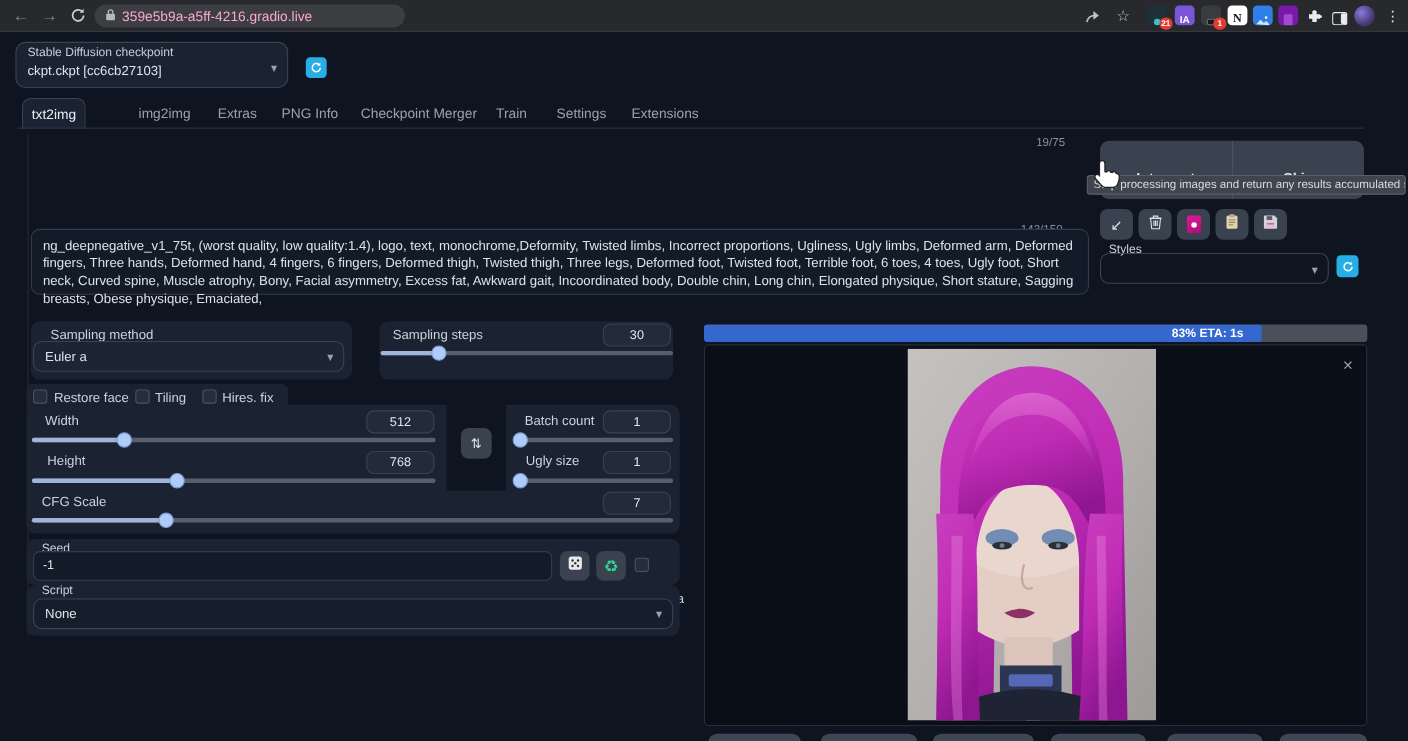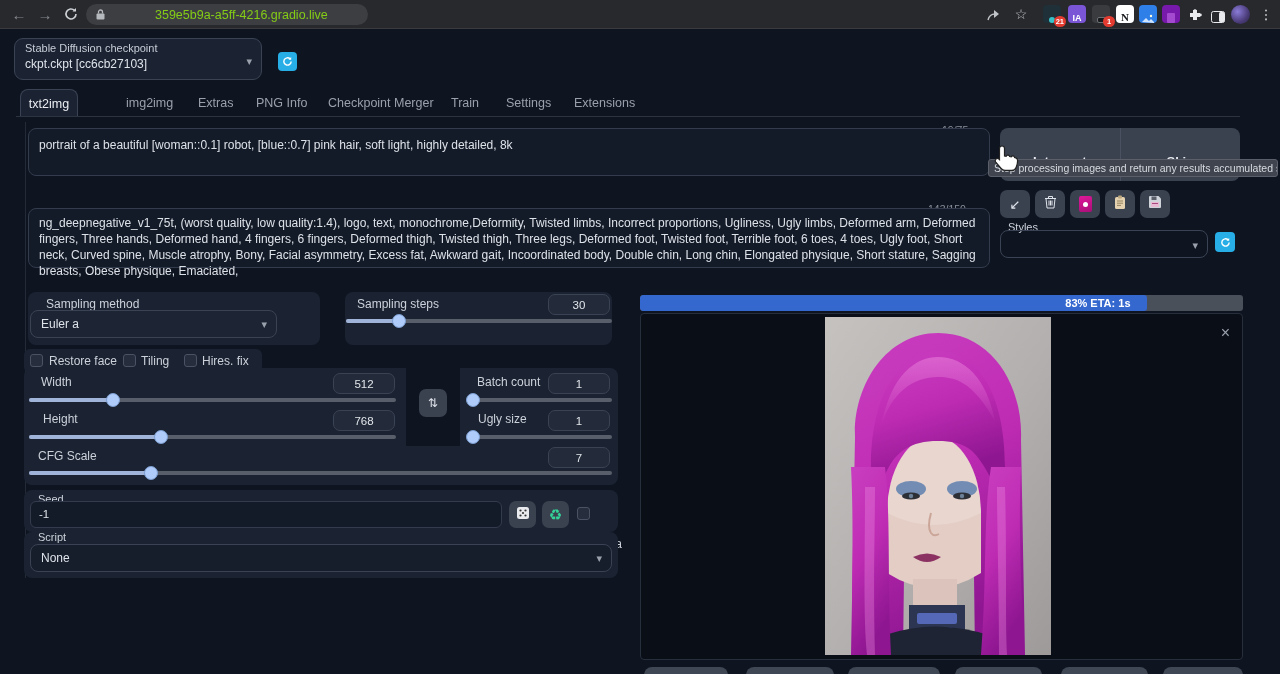--- a/index.html
+++ b/index.html
@@ -8,21 +8,21 @@
     position:relative; width:1280px; height:674px; overflow:hidden;
     background:#0e1420; font-family:"Liberation Sans", sans-serif;
     -webkit-font-smoothing:antialiased;
   }
   .abs { position:absolute; }
 
   
   .chrome { position:absolute; left:0; top:0; width:1280px; height:29px; background:#27292d; border-bottom:1px solid #3a3b3e; }
   .nav-ic { position:absolute; top:3px; width:22px; height:22px; display:flex; align-items:center; justify-content:center; color:#86898e; font-size:15px; border-radius:50%; }
   .url-pill { position:absolute; left:86px; top:4px; width:282px; height:21px; background:#3c3e42; border-radius:11px; display:flex; align-items:center; padding:0 10px; gap:6px; }
-  .url-txt { color:#84cc16; font-size:12.5px; white-space:nowrap;margin-left:44px; }
+  .url-txt { color:#f9a8d4; font-size:12.5px; white-space:nowrap; }
   .ext { position:absolute; top:5px; width:18px; height:18px; border-radius:4px; display:flex; align-items:flex-end; justify-content:center; font-size:9px; font-weight:bold; }
   .badge { position:absolute; right:-5px; bottom:-4px; min-width:12px; height:11px; padding:0 2px; background:#e33b30; border-radius:6px; color:#fff; font-size:7.5px; font-weight:bold; display:flex; align-items:center; justify-content:center; }
 
   
   .panel { position:absolute; background:#1b2332; border-radius:8px; }
   .glabel { position:absolute; font-size:12px; color:#ccd1da; white-space:nowrap; }
   .inputbox { position:absolute; background:#141b28; border:1px solid #333c4d; border-radius:8px; color:#dde1e8; }
   .dropdown { position:absolute; background:#1d2534; border:1px solid #3a4354; border-radius:8px; color:#dfe3ea; font-size:12px; display:flex; align-items:center; padding:0 10px; }
   .chev { position:absolute; right:9px; color:#9aa1ad; font-size:11px; }
   .numbox { position:absolute; width:62px; height:21px; background:#232b3a; border:1px solid #3a4354; border-radius:7px; color:#e2e5ea; font-size:11.5px; display:flex; align-items:center; justify-content:center; }
@@ -147,23 +147,20 @@
   <div class="tab-inactive" style="left:165px;">Extras</div>
   <div class="tab-inactive" style="left:223px;">PNG Info</div>
   <div class="tab-inactive" style="left:295px;">Checkpoint Merger</div>
   <div class="tab-inactive" style="left:418px;">Train</div>
   <div class="tab-inactive" style="left:473px;">Settings</div>
   <div class="tab-inactive" style="left:541px;">Extensions</div>
   <div class="abs" style="left:16px; top:116px; width:1224px; height:1px; background:#2c3442;"></div>
   <div class="abs" style="left:25px; top:122px; width:1px; height:456px; background:#232b38;"></div>
 
   <div class="counter" style="left:942px; top:124px;">19/75</div>
-  <div class="inputbox" style="left:28px; top:128px; width:962px; height:48px;">
-    <div class="textarea-text">portrait of a beautiful [woman::0.1] robot, [blue::0.7] pink hair, soft light, highly detailed, 8k</div>
-  </div>
 
   <div class="gen-btns">
     <div class="gen-half">Interrupt</div>
     <div class="gen-div"></div>
     <div class="gen-half">Skip</div>
   </div>
 
   <div class="tooltip">Stop processing images and return any results accumulated so far.</div>
   <div class="abs" style="left:993px; top:144px; z-index:40;">
     <svg width="26" height="32" viewBox="0 0 26 32">
@@ -218,21 +215,21 @@
       </svg>
   </div>
 
   <div class="counter" style="left:928px; top:203px;">143/150</div>
   <div class="inputbox" style="left:28px; top:208px; width:962px; height:60px;">
     <div class="textarea-text neg-text">ng_deepnegative_v1_75t, (worst quality, low quality:1.4), logo, text, monochrome,Deformity, Twisted limbs, Incorrect proportions, Ugliness, Ugly limbs, Deformed arm, Deformed fingers, Three hands, Deformed hand, 4 fingers, 6 fingers, Deformed thigh, Twisted thigh, Three legs, Deformed foot, Twisted foot, Terrible foot, 6 toes, 4 toes, Ugly foot, Short neck, Curved spine, Muscle atrophy, Bony, Facial asymmetry, Excess fat, Awkward gait, Incoordinated body, Double chin, Long chin, Elongated physique, Short stature, Sagging breasts, Obese physique, Emaciated,</div>
   </div>
 
   <div class="panel" style="left:28px; top:292px; width:292px; height:53px;"></div>
   <div class="glabel" style="left:46px; top:297px;">Sampling method</div>
-  <div class="dropdown" style="left:30px; top:310px; width:247px; height:28px;">
+  <div class="dropdown" style="left:30px; top:310px; width:283px; height:28px;">
     <span>Euler a</span>
     <div class="chev">▾</div>
   </div>
 
   <div class="panel" style="left:345px; top:292px; width:267px; height:53px;"></div>
   <div class="glabel" style="left:357px; top:297px;">Sampling steps</div>
   <div class="numbox" style="left:548px; top:294px;">30</div>
   <div class="slider" style="left:346px; top:319px; width:266px;">
     <div class="sfill" style="width: 20%;">
         <div class="shandle"></div>

